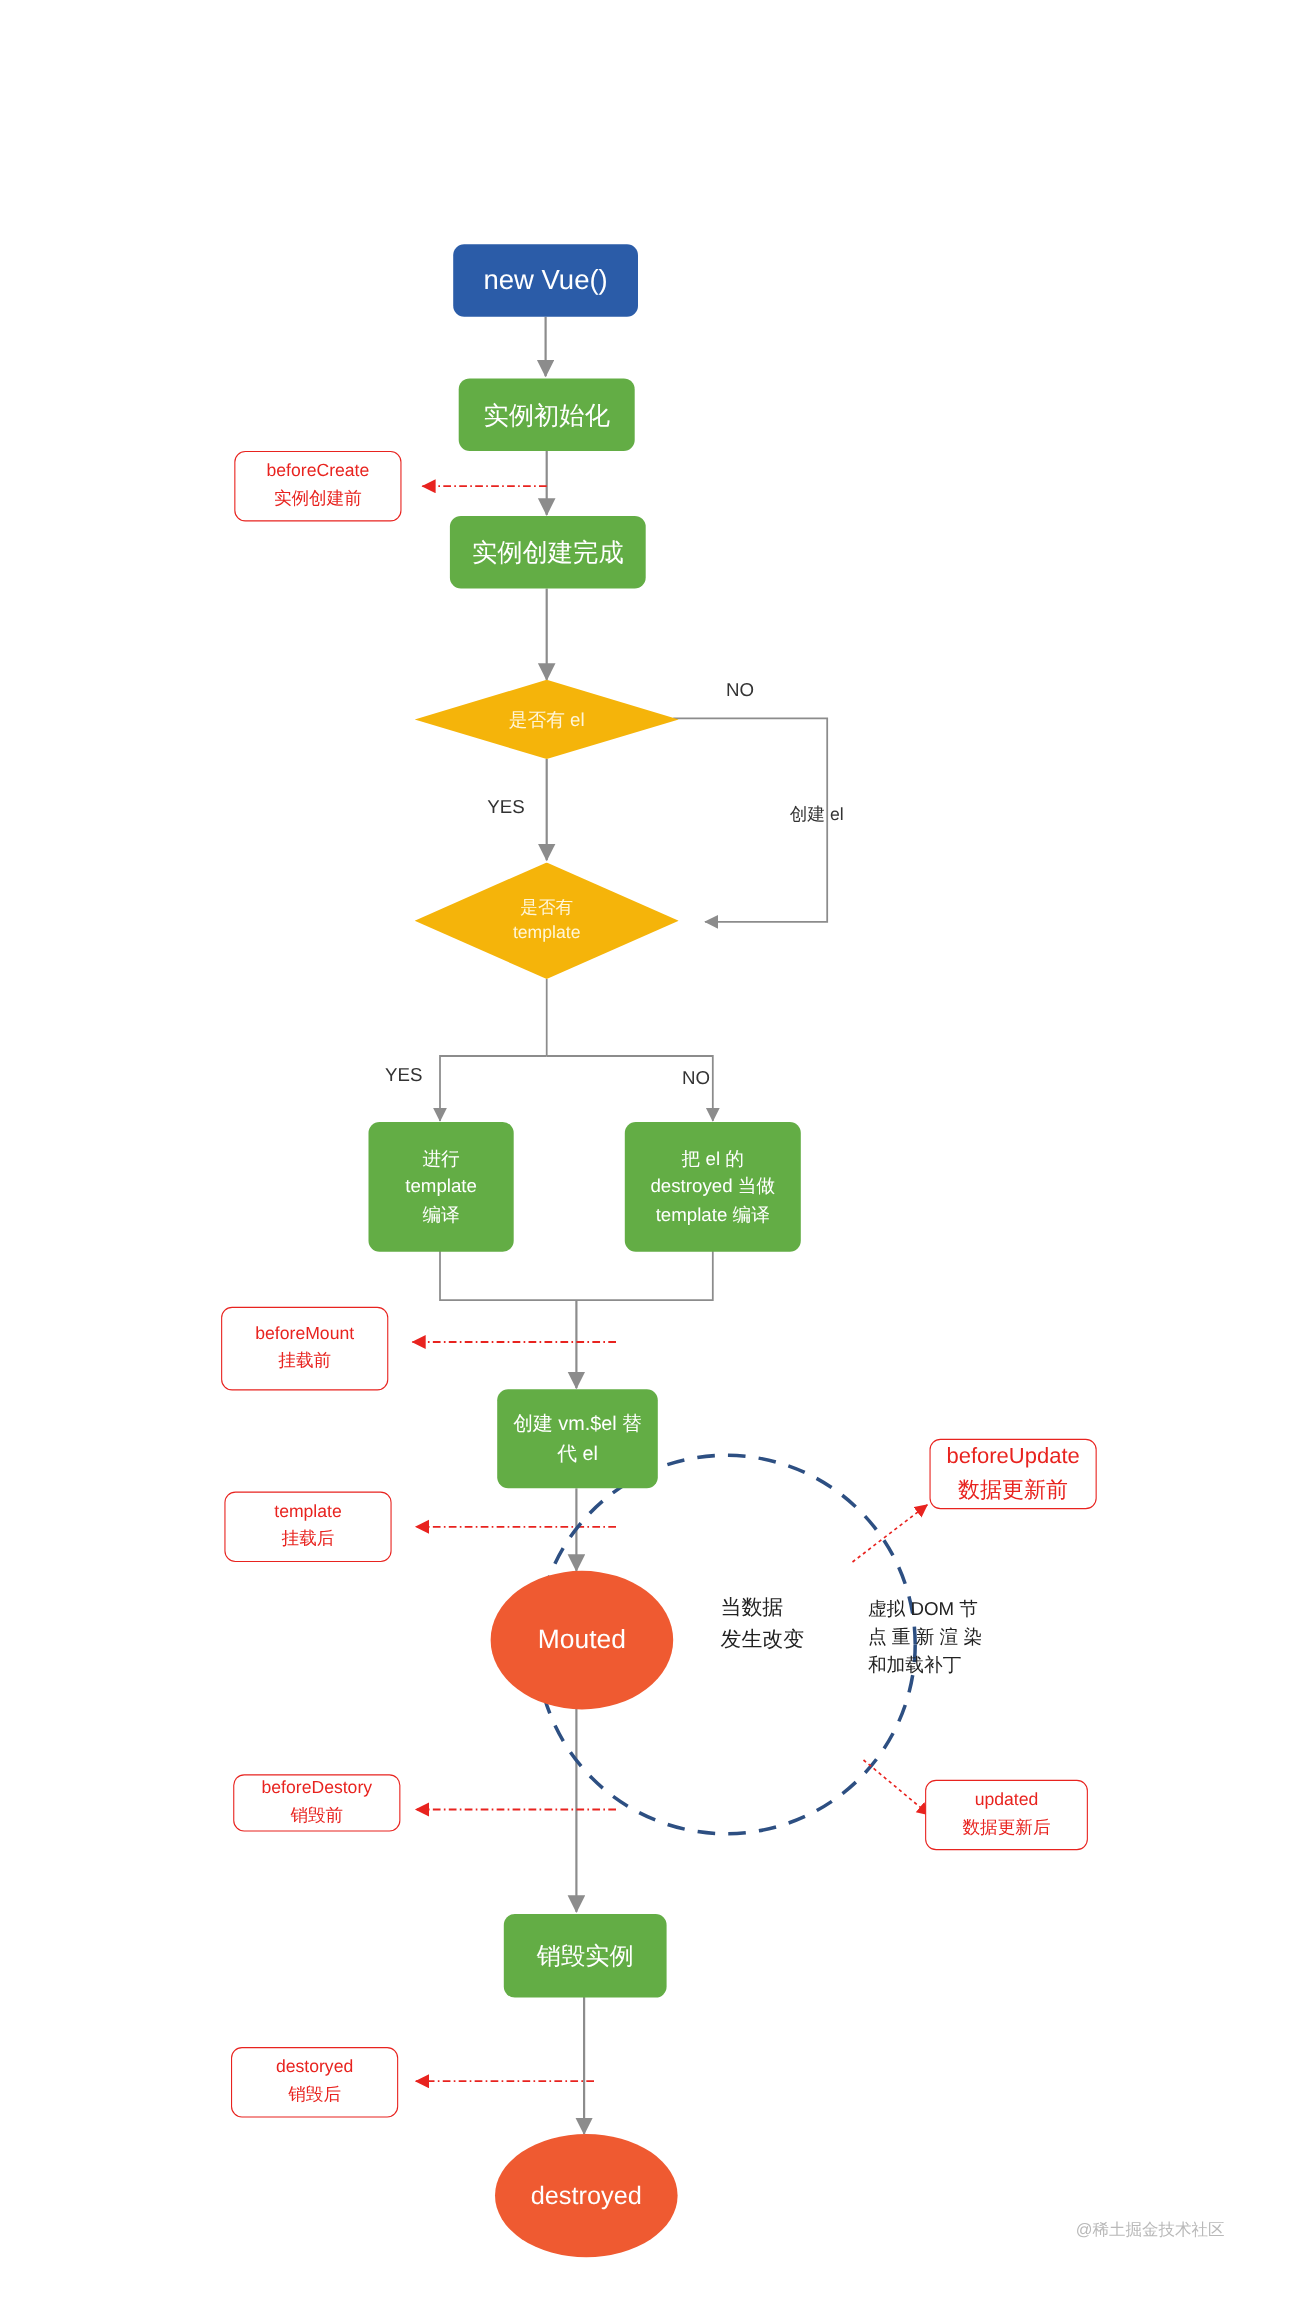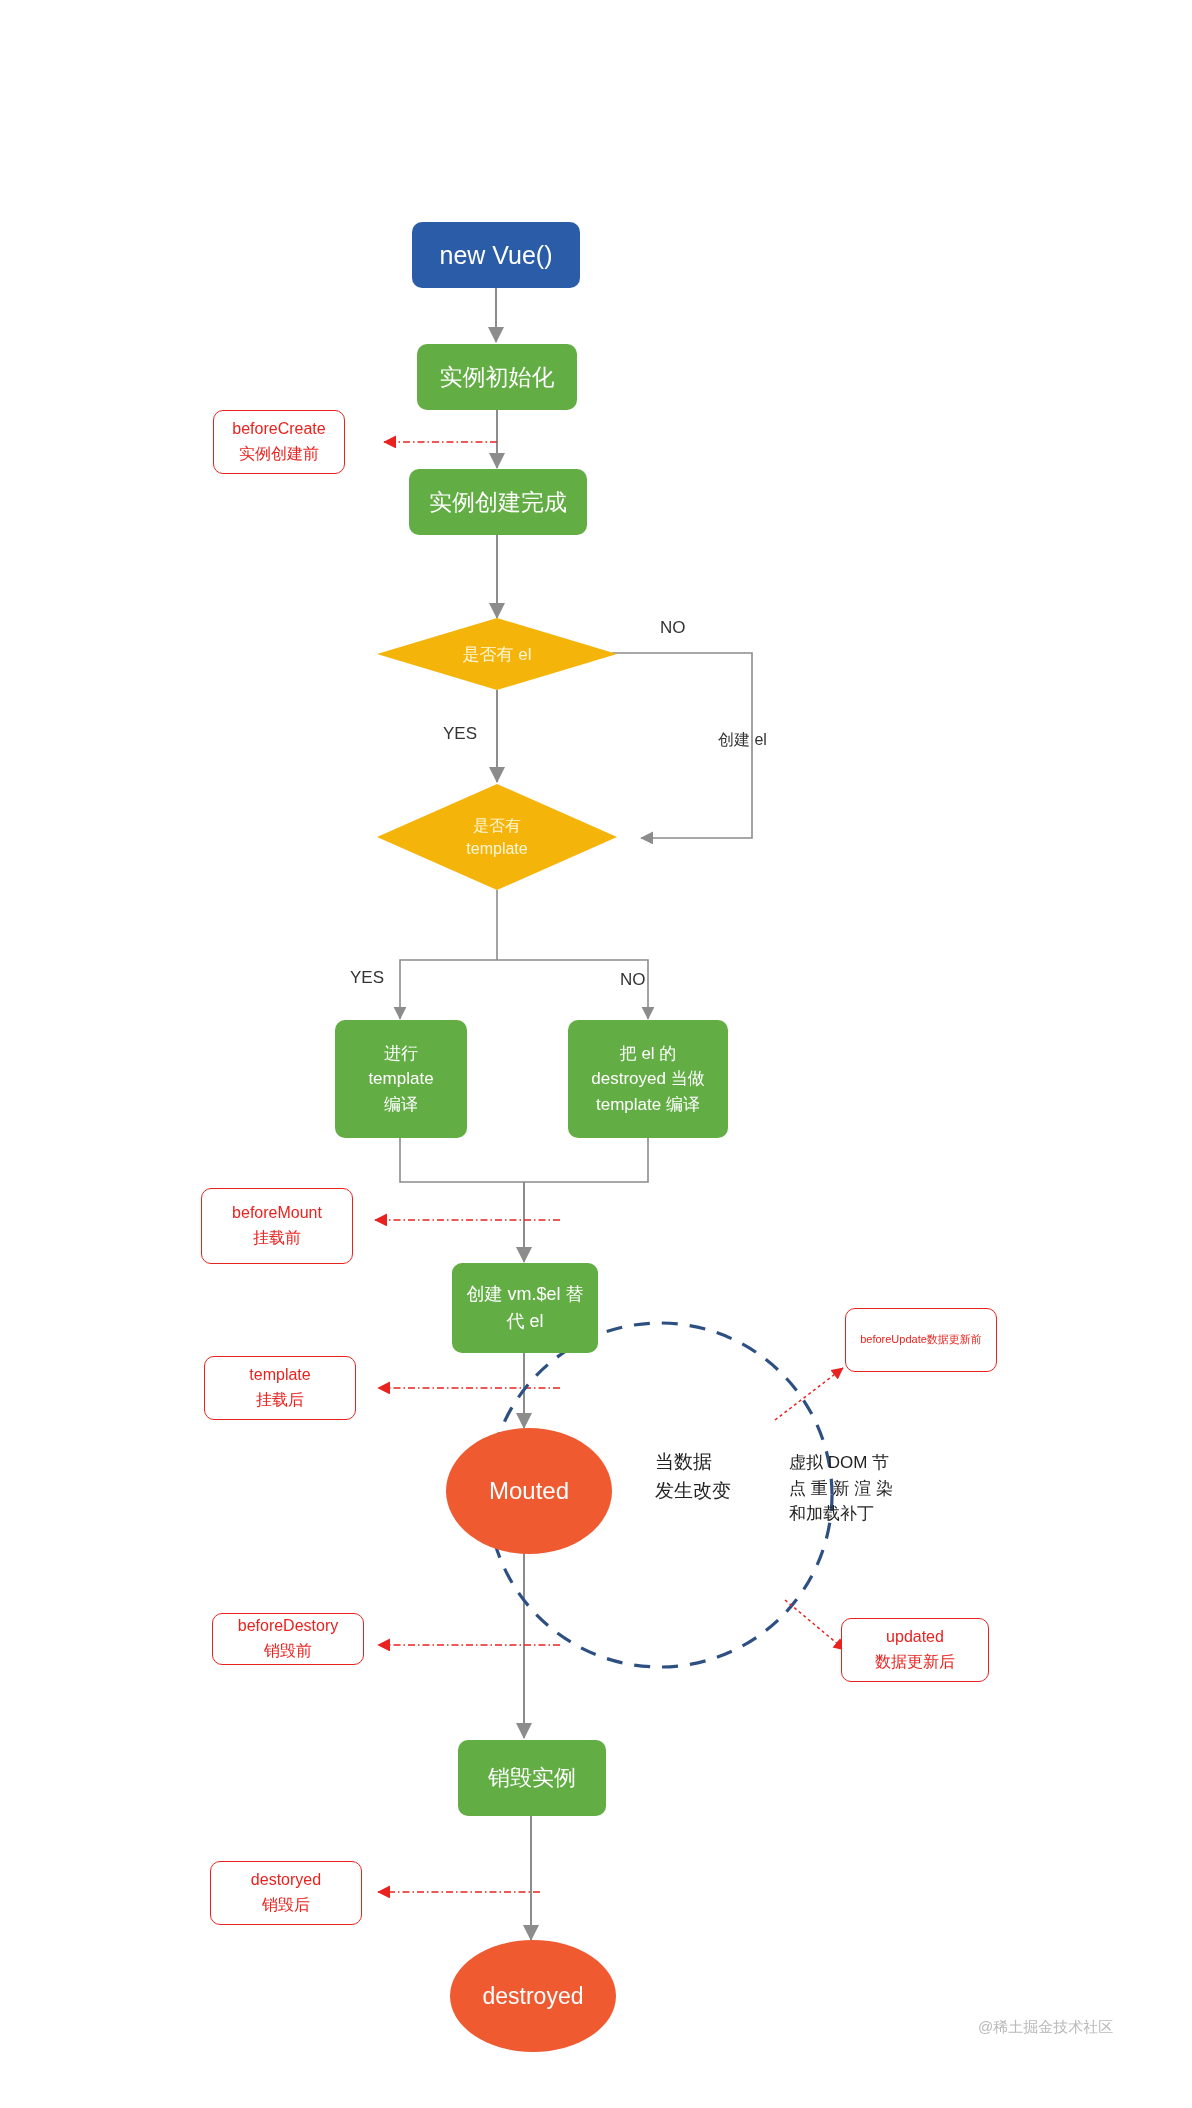--- a/index.html
+++ b/index.html
@@ -129,36 +129,36 @@
   </div>
 
   <div class="node proc green" style="left:458px;top:1740px;width:148px;height:76px;font-size:22px;">
     <span>销毁实例</span>
   </div>
 
   <div class="node ellipse" style="left:450px;top:1940px;width:166px;height:112px;font-size:23px;">
     <span>destroyed</span>
   </div>
 
-  <div class="node hook" style="left:213px;top:410px;width:132px;height:64px;font-size:16px;flex-direction:column;line-height:1.55;">
+  <div class="node hook" style="left:213px;top:410px;width:152px;height:64px;font-size:16px;flex-direction:column;line-height:1.55;">
     <span>beforeCreate</span>
     <span>实例创建前</span>
   </div>
 
   <div class="node hook" style="left:201px;top:1188px;width:152px;height:76px;font-size:16px;flex-direction:column;line-height:1.55;">
     <span>beforeMount</span>
     <span>挂载前</span>
   </div>
 
   <div class="node hook" style="left:204px;top:1356px;width:152px;height:64px;font-size:16px;flex-direction:column;line-height:1.55;">
     <span>template</span>
     <span>挂载后</span>
   </div>
 
-  <div class="node hook" style="left:845px;top:1308px;width:152px;height:64px;font-size:11px;flex-direction:row;line-height:1.55;">
+  <div class="node hook" style="left:845px;top:1308px;width:152px;height:64px;font-size:20px;flex-direction:column;line-height:1.55;">
     <span>beforeUpdate</span>
     <span>数据更新前</span>
   </div>
 
   <div class="node hook" style="left:841px;top:1618px;width:148px;height:64px;font-size:16px;flex-direction:column;line-height:1.55;">
     <span>updated</span>
     <span>数据更新后</span>
   </div>
 
   <div class="node hook" style="left:212px;top:1613px;width:152px;height:52px;font-size:16px;flex-direction:column;line-height:1.55;">

